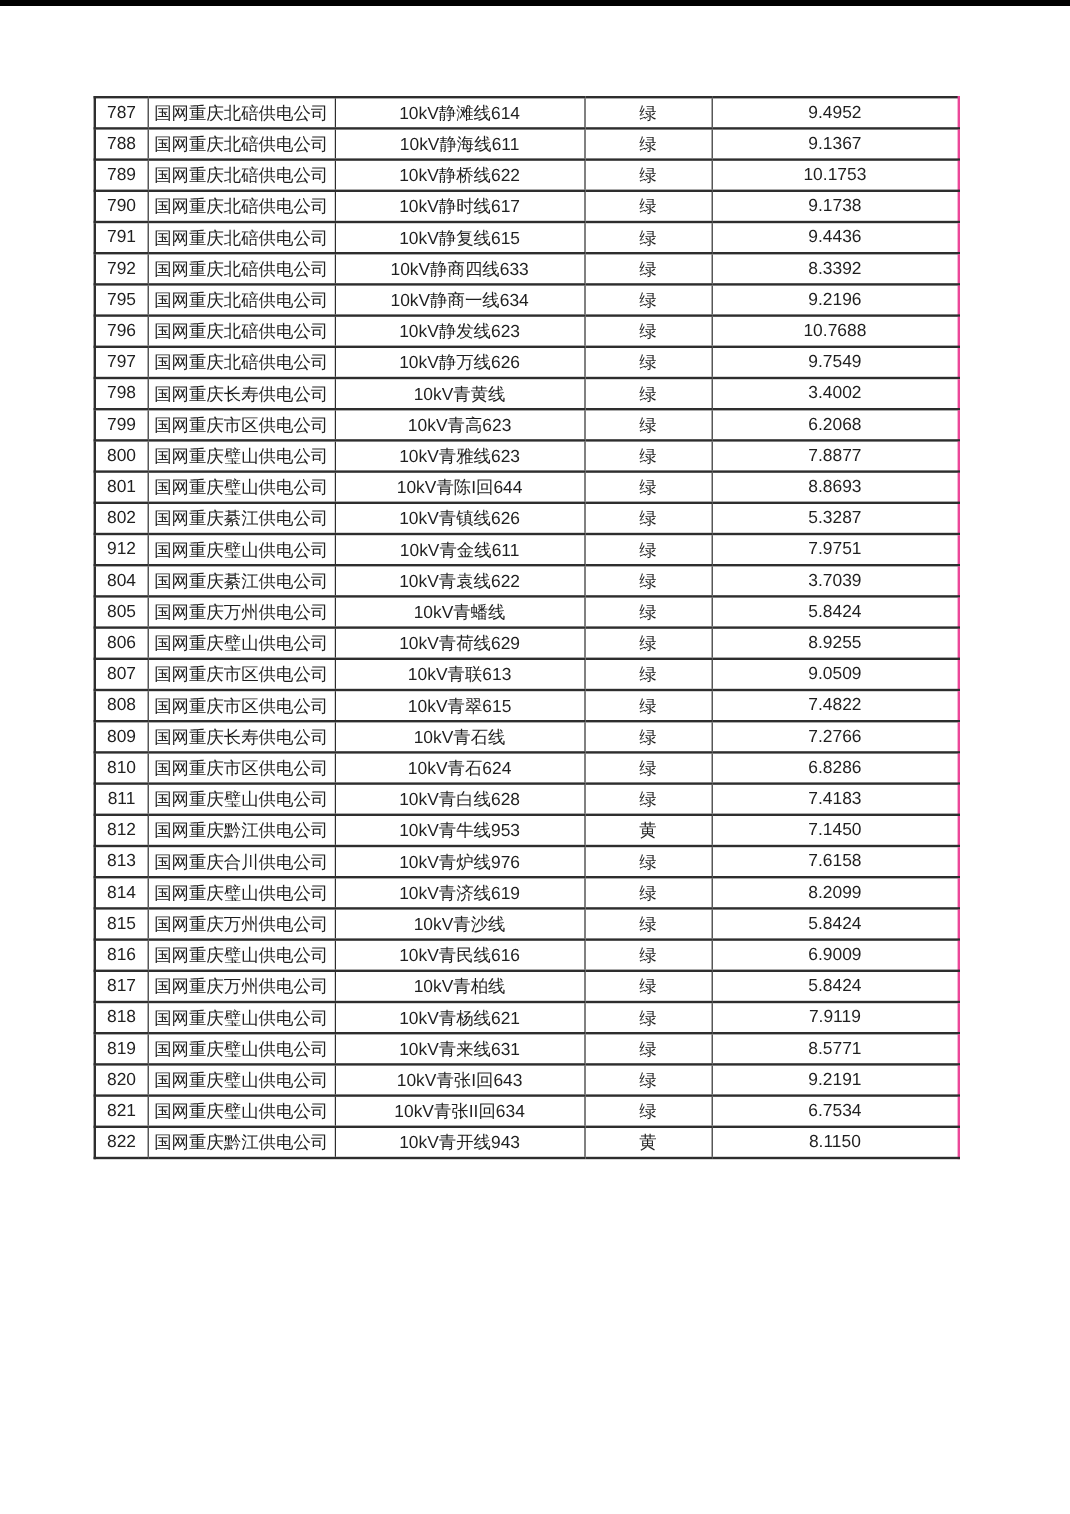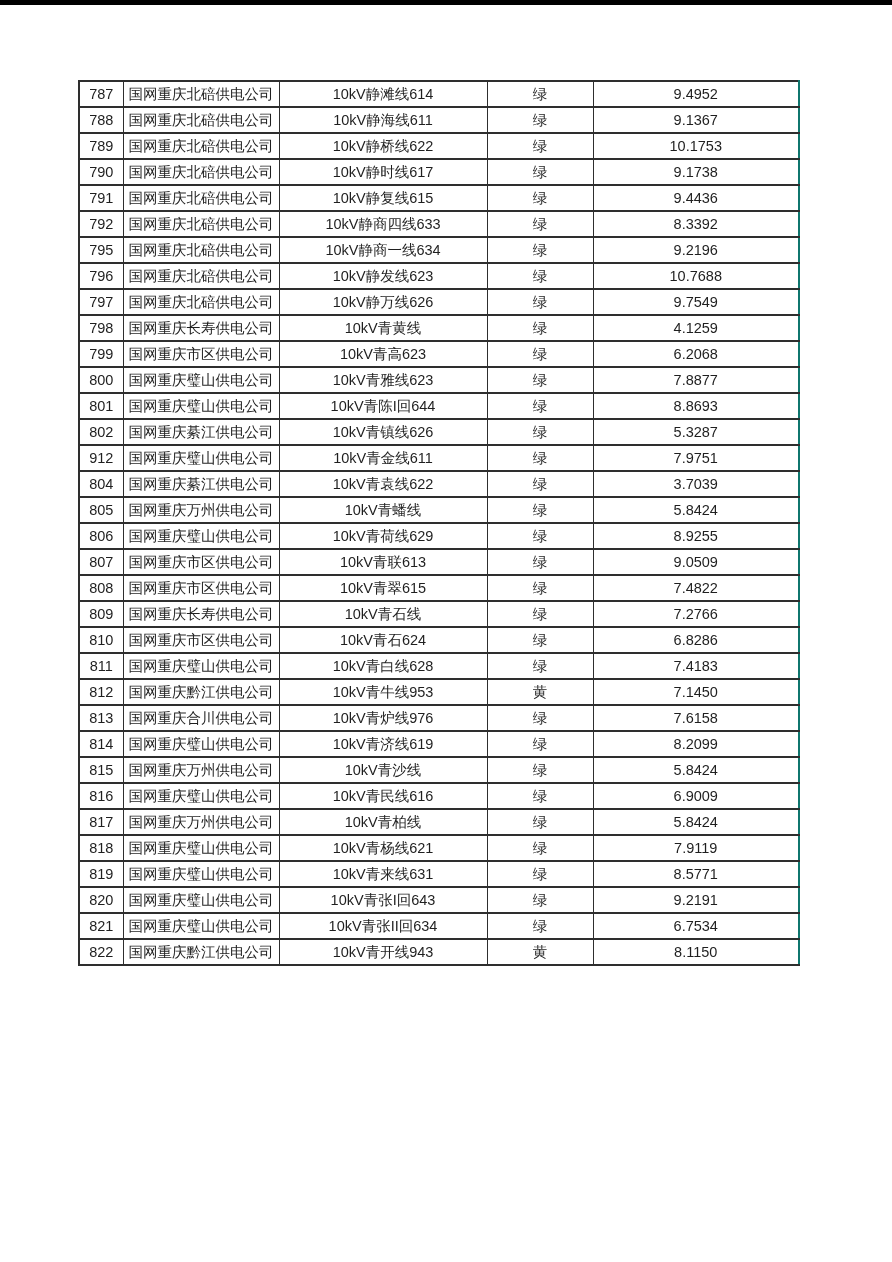--- a/index.html
+++ b/index.html
@@ -39,21 +39,21 @@
     border-left: 1px solid #2e2e2e;
     border-right: 1px solid #2e2e2e;
     text-align: center;
     vertical-align: middle;
     font-size: 14.5px;
     color: #1f1f1f;
     white-space: nowrap;
     overflow: hidden;
   }
   table.data-table tr td:first-child { border-left: 2px solid #2e2e2e; }
-  table.data-table tr td:last-child  { border-right: 2px solid #0f766e; text-align: center; }
+  table.data-table tr td:last-child  { border-right: 2px solid #ec4899; text-align: center; }
   col.c-index   { width: 44px;  }
   col.c-company { width: 156px; }
   col.c-line    { width: 208px; }
   col.c-status  { width: 106px; }
   col.c-value   { width: 206px; }
 </style>
 </head>
 <body>
 
 <div class="page">
@@ -128,21 +128,21 @@
           <td>国网重庆北碚供电公司</td>
           <td>10kV静万线626</td>
           <td>绿</td>
           <td>9.7549</td>
         </tr>
         <tr>
           <td>798</td>
           <td>国网重庆长寿供电公司</td>
           <td>10kV青黄线</td>
           <td>绿</td>
-          <td>4.1259</td>
+          <td>3.4002</td>
         </tr>
         <tr>
           <td>799</td>
           <td>国网重庆市区供电公司</td>
           <td>10kV青高623</td>
           <td>绿</td>
           <td>6.2068</td>
         </tr>
         <tr>
           <td>800</td>

